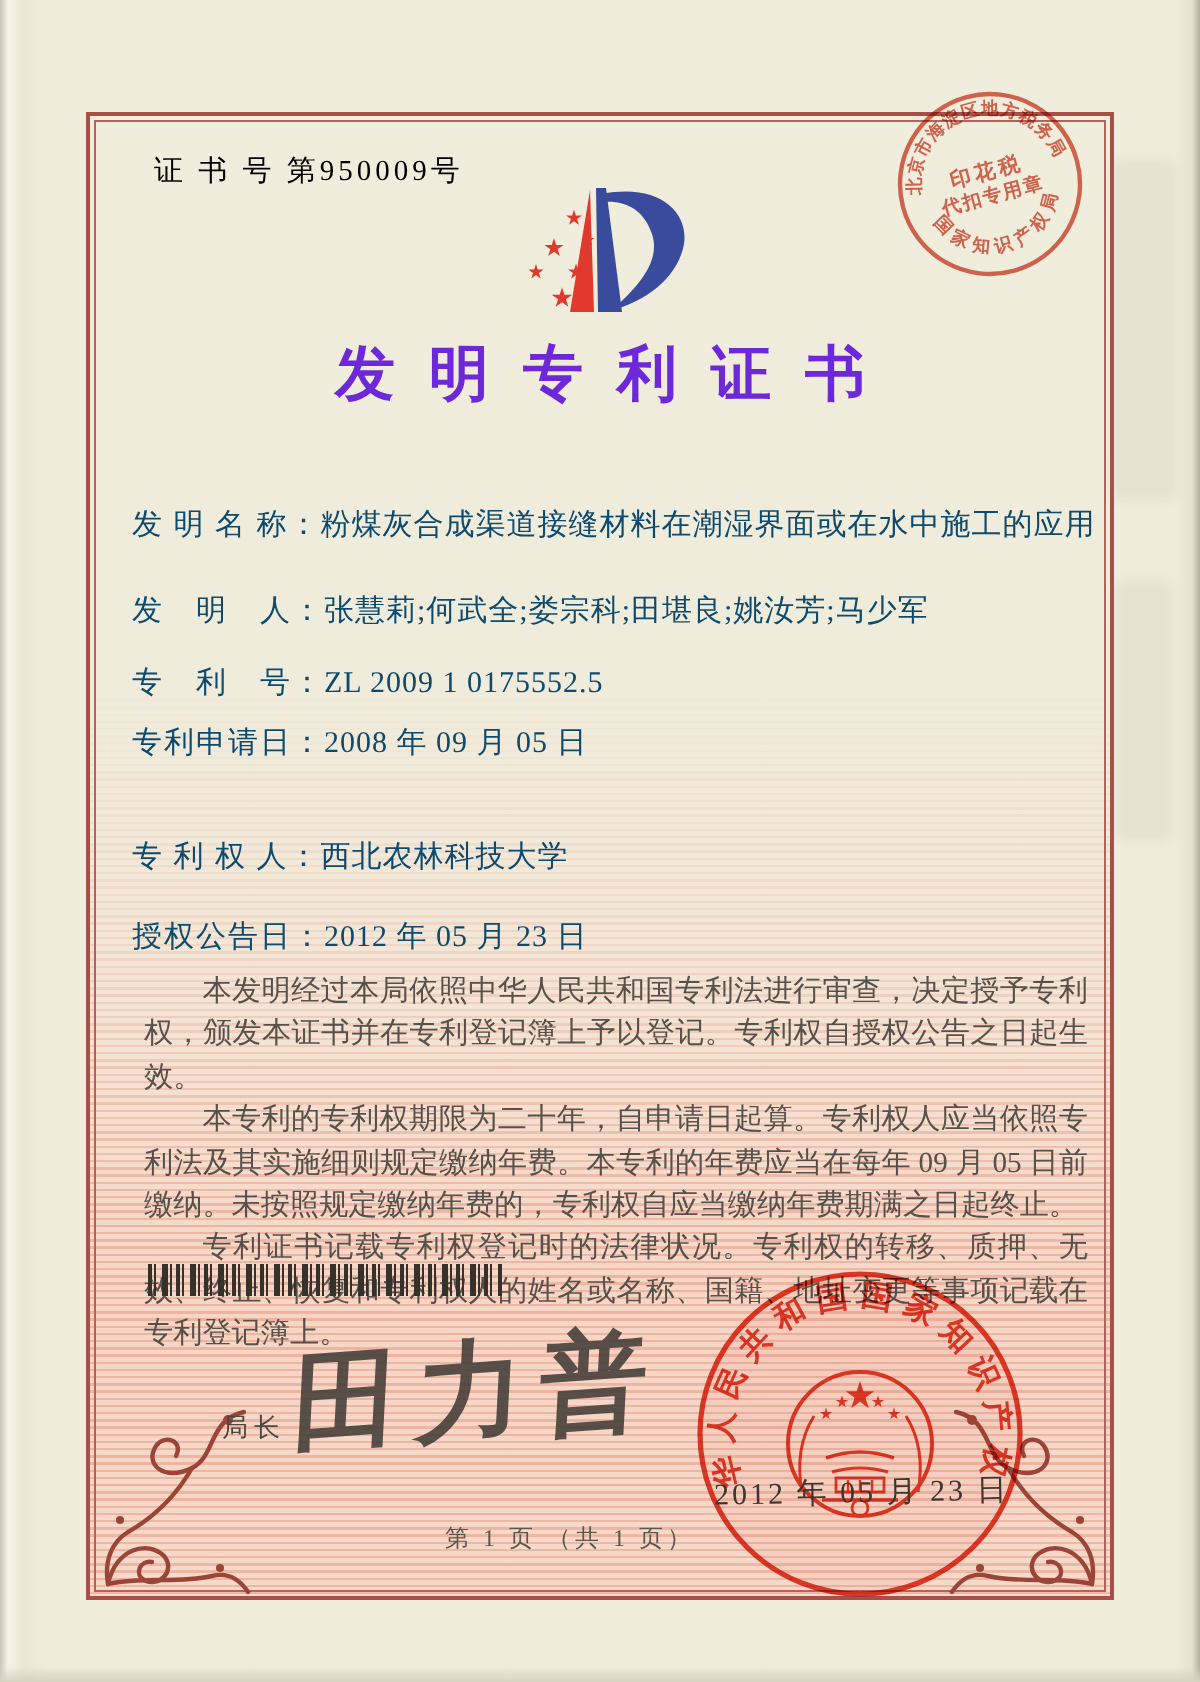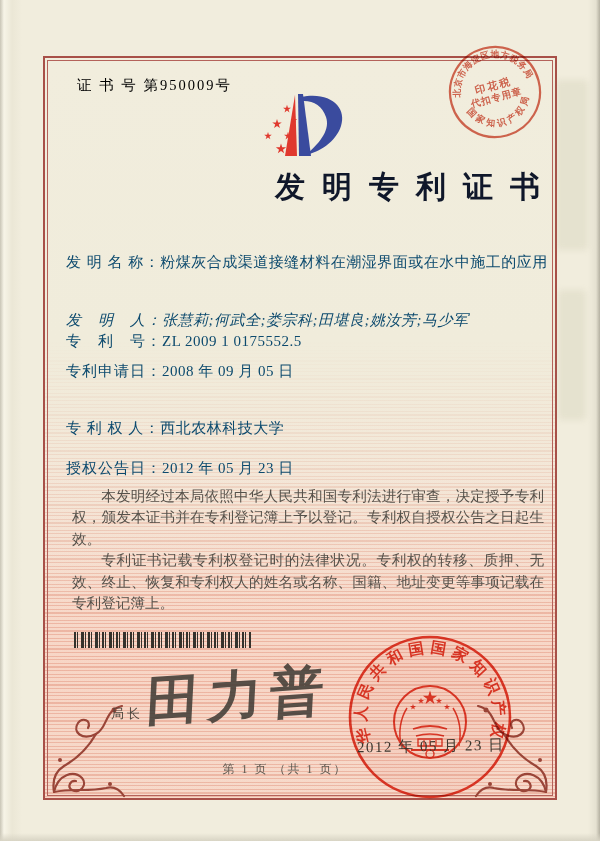--- a/index.html
+++ b/index.html
@@ -29,28 +29,28 @@
   .frame-inner{position:absolute;inset:2px;border:1px solid #b4625a;}
 
   .flourish{position:absolute;width:84px;height:100px;z-index:3;}
   .flourish.left{left:44px;top:700px;}
   .flourish.right{left:472px;top:700px;transform:scaleX(-1);}
 
   .cert-no{position:absolute;left:77px;top:76px;font-size:14.5px;letter-spacing:2px;color:#000000;z-index:4;}
 
   .logo{position:absolute;left:251px;top:90px;width:98px;height:76px;z-index:4;}
 
-  .title{position:absolute;left:43px;top:167px;width:514px;text-align:right;
-    font-size:30px;font-weight:600;color:#0f172a;letter-spacing:17px;padding-left:17px;box-sizing:border-box;z-index:4;font-family:Liberation Serif, serif;}
+  .title{position:absolute;left:43px;top:167px;width:514px;text-align:center;
+    font-size:30px;font-weight:600;color:#6d28d9;letter-spacing:17px;padding-left:17px;box-sizing:border-box;z-index:4;font-family:Liberation Serif, serif;}
 
   .fields{position:absolute;left:66px;top:0;width:478px;z-index:4;}
   .field-row{position:absolute;left:0;font-size:15px;color:#0c4a6e;white-space:nowrap;}
   .field-row .lbl{letter-spacing:1px;}
   .field-row .val{letter-spacing:0.5px;}
-  .row-0{top:253px;}.row-1{top:311px;font-style:italic;}.row-2{top:332px;}
+  .row-0{top:253px;}.row-1{top:296px;}.row-2{top:332px;}
   .row-3{top:362px;}.row-4{top:419px;}.row-5{top:459px;}
 
   .paras{position:absolute;left:72px;top:486px;width:472px;z-index:4;}
   .paras p{margin:0;text-indent:2em;font-size:14.6px;line-height:21.4px;color:#56514a;text-align:justify;}
 
   .barcode{position:absolute;left:74px;top:632px;width:177px;height:16px;z-index:4;
     background:repeating-linear-gradient(90deg,
       #35322c 0px,#35322c 2px,transparent 2px,transparent 3px,
       #35322c 3px,#35322c 4px,transparent 4px,transparent 7px,
       #35322c 7px,#35322c 10px,transparent 10px,transparent 11px,
@@ -146,20 +146,21 @@
   <div class="field-row row-4">
     <span class="lbl">专 利 权 人：</span><span class="val">西北农林科技大学</span>
   </div>
   <div class="field-row row-5">
     <span class="lbl">授权公告日：</span><span class="val">2012 年 05 月 23 日</span>
   </div>
 </div>
 
 <div class="paras">
   <p>本发明经过本局依照中华人民共和国专利法进行审查，决定授予专利权，颁发本证书并在专利登记簿上予以登记。专利权自授权公告之日起生效。</p>
+  <p>本专利的专利权期限为二十年，自申请日起算。专利权人应当依照专利法及其实施细则规定缴纳年费。本专利的年费应当在每年 09 月 05 日前缴纳。未按照规定缴纳年费的，专利权自应当缴纳年费期满之日起终止。</p>
   <p>专利证书记载专利权登记时的法律状况。专利权的转移、质押、无效、终止、恢复和专利权人的姓名或名称、国籍、地址变更等事项记载在专利登记簿上。</p>
 </div>
 
 <div class="barcode"></div>
 
 <div class="sig-label">局长</div>
 <div class="sig-name">田力普</div>
 
 <svg class="seal" viewBox="0 0 170 170">
   <circle cx="85" cy="85" r="80" fill="rgba(225,65,48,0.05)" stroke="#e14130" stroke-width="2.6"></circle>

